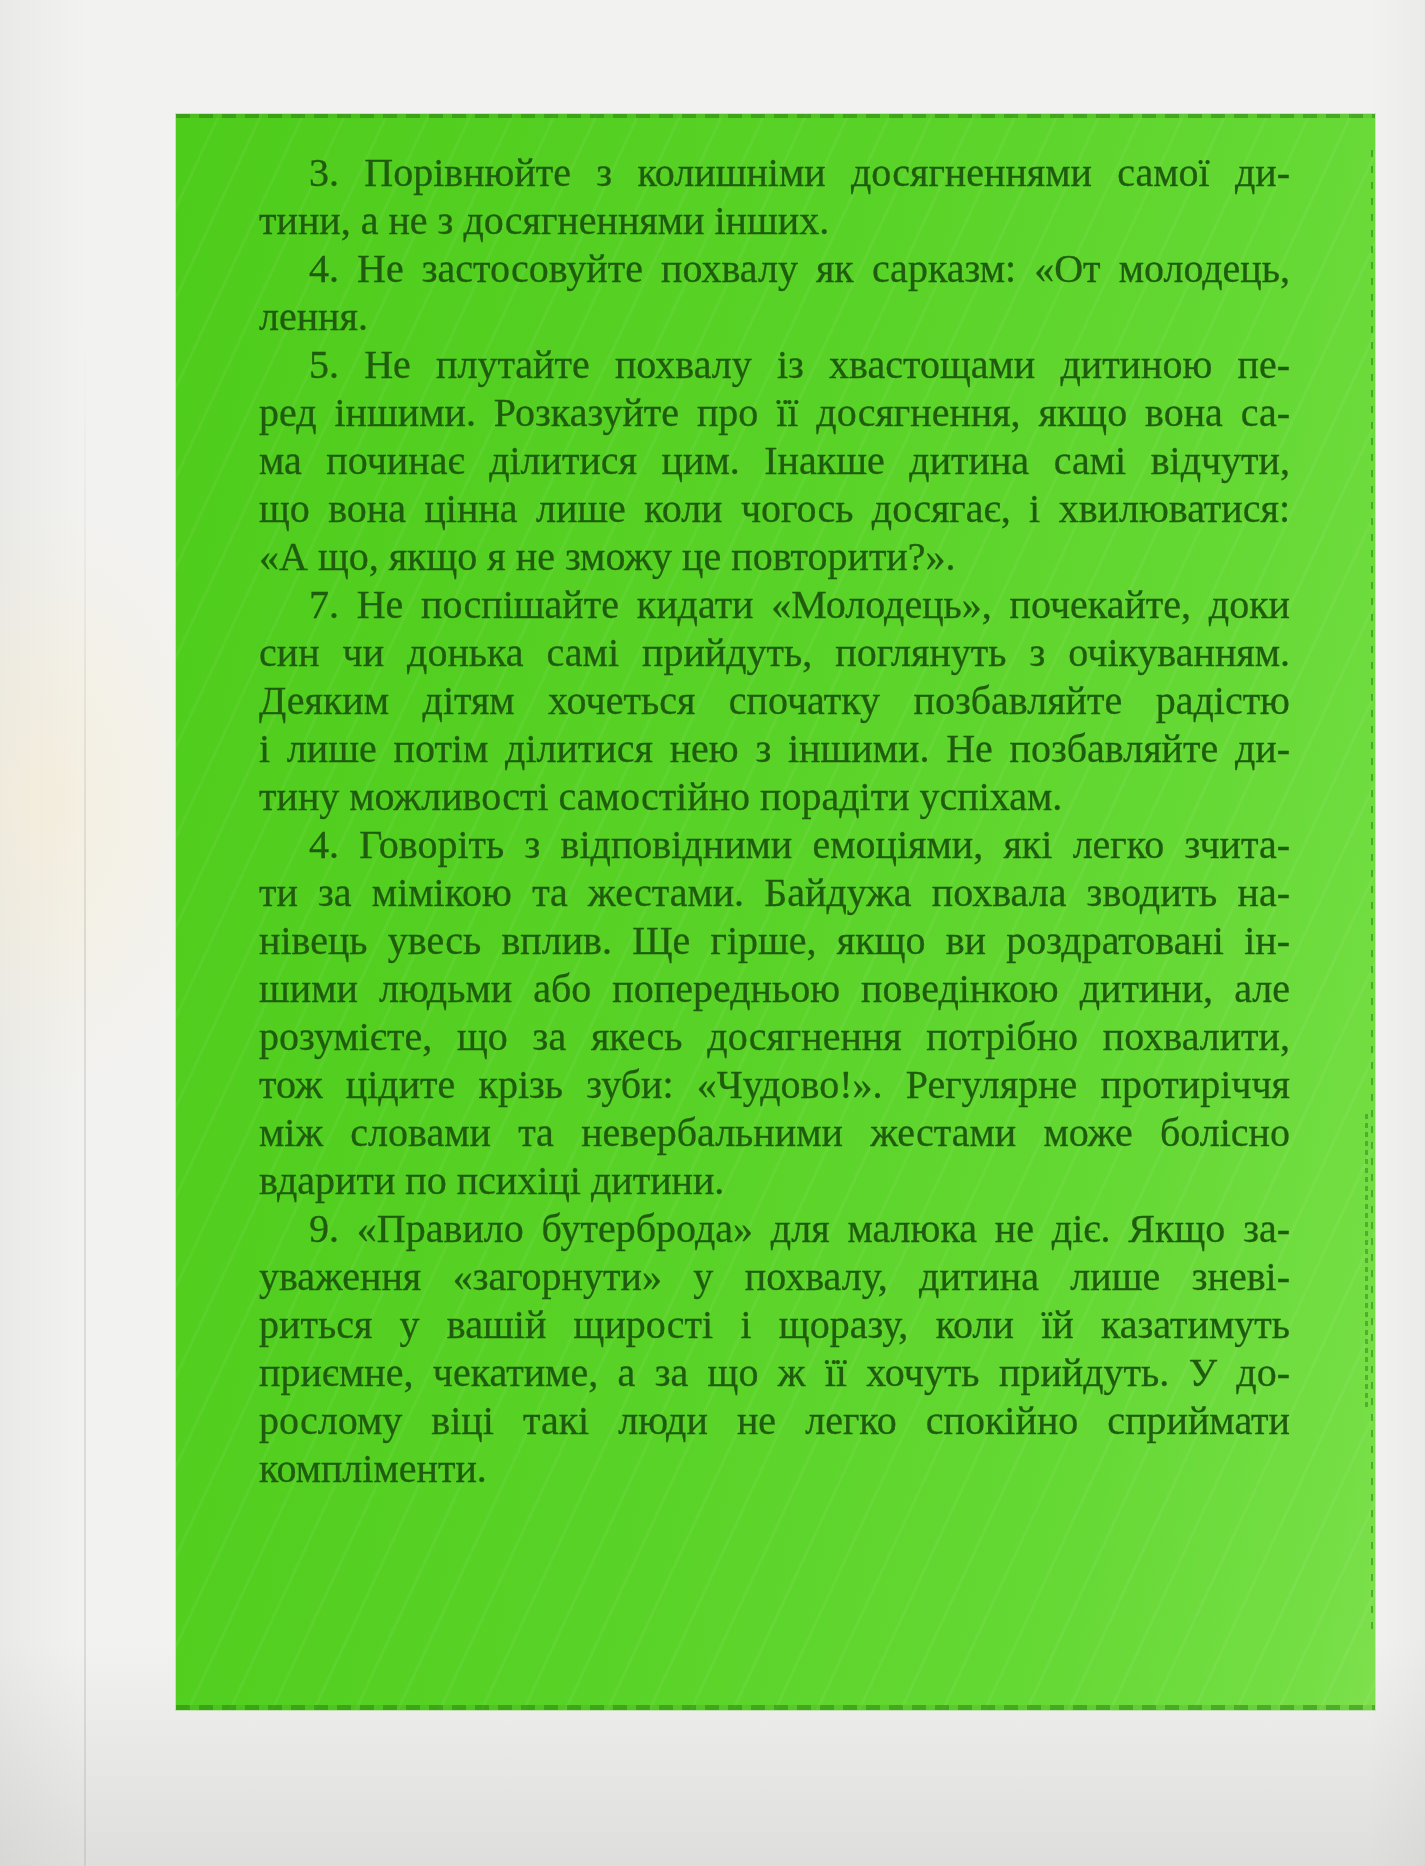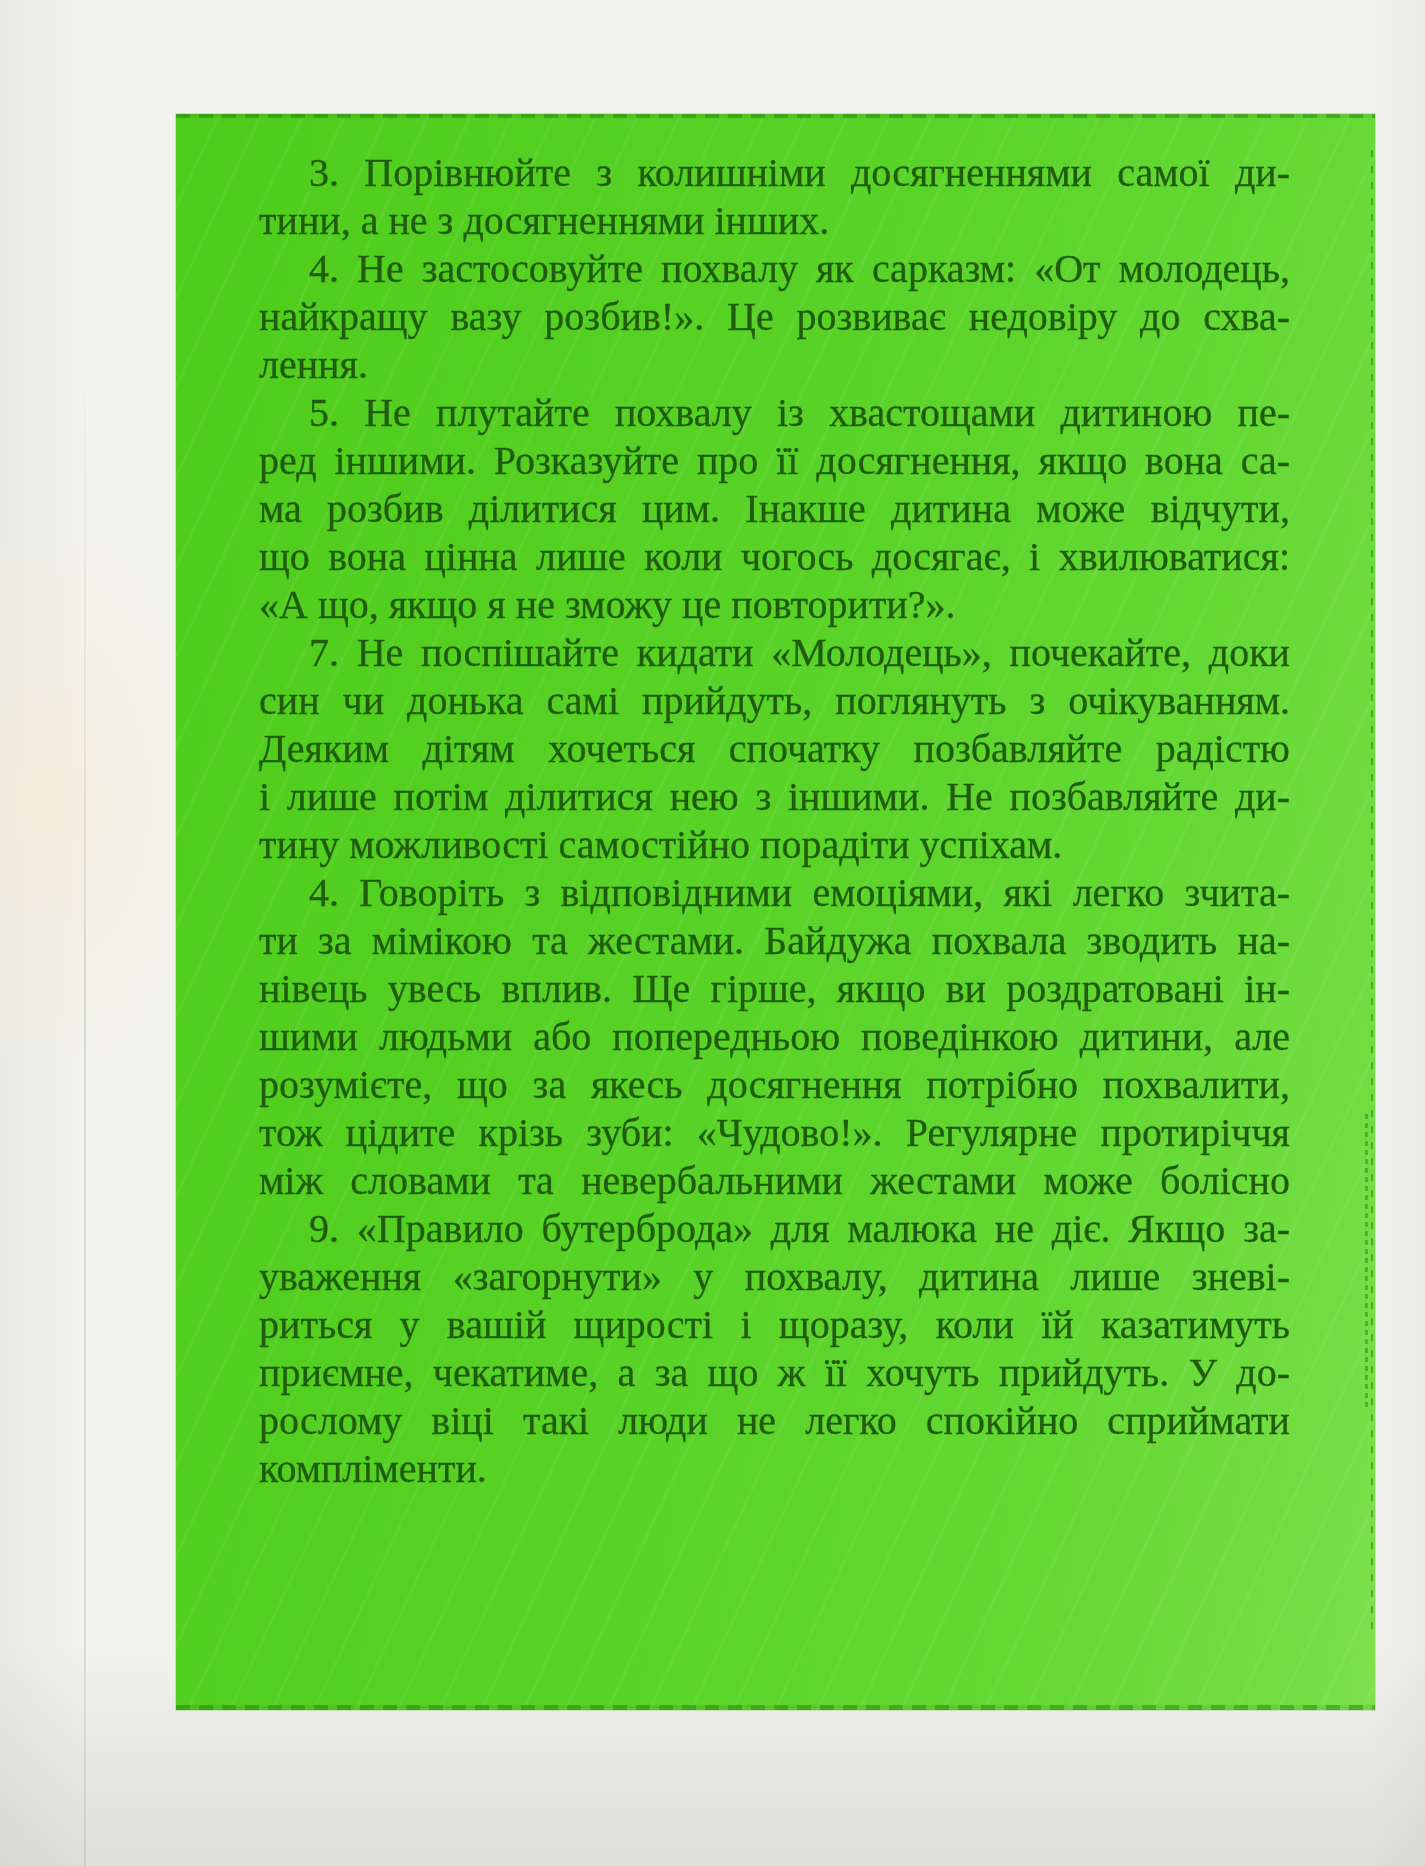--- a/index.html
+++ b/index.html
@@ -90,28 +90,27 @@
 
   <div class="text-col">
 
     <div class="para">
       <p class="line first">3. Порівнюйте з колишніми досягненнями самої ди-</p>
       <p class="line last">тини, а не з досягненнями інших.</p>
     </div>
 
     <div class="para">
       <p class="line first">4. Не застосовуйте похвалу як сарказм: «От молодець,</p>
-      <p class="line">найкращу вазу розбив!». Це розвиває недовіру до схва-</p>
       <p class="line last">лення.</p>
     </div>
 
     <div class="para">
       <p class="line first">5. Не плутайте похвалу із хвастощами дитиною пе-</p>
       <p class="line">ред іншими. Розказуйте про її досягнення, якщо вона са-</p>
-      <p class="line">ма розбив ділитися цим. Інакше дитина може відчути,</p>
+      <p class="line">ма починає ділитися цим. Інакше дитина самі відчути,</p>
       <p class="line">що вона цінна лише коли чогось досягає, і хвилюватися:</p>
       <p class="line last">«А що, якщо я не зможу це повторити?».</p>
     </div>
 
 
     <div class="para">
       <p class="line first">7. Не поспішайте кидати «Молодець», почекайте, доки</p>
       <p class="line">син чи донька самі прийдуть, поглянуть з очікуванням.</p>
       <p class="line">Деяким дітям хочеться спочатку позбавляйте радістю</p>
       <p class="line">і лише потім ділитися нею з іншими. Не позбавляйте ди-</p>
@@ -119,20 +118,21 @@
     </div>
 
     <div class="para">
       <p class="line first">4. Говоріть з відповідними емоціями, які легко зчита-</p>
       <p class="line">ти за мімікою та жестами. Байдужа похвала зводить на-</p>
       <p class="line">нівець увесь вплив. Ще гірше, якщо ви роздратовані ін-</p>
       <p class="line">шими людьми або попередньою поведінкою дитини, але</p>
       <p class="line">розумієте, що за якесь досягнення потрібно похвалити,</p>
       <p class="line">тож цідите крізь зуби: «Чудово!». Регулярне протиріччя</p>
       <p class="line">між словами та невербальними жестами може болісно</p>
+      <p class="line last">вдарити по психіці дитини.</p>
     </div>
 
     <div class="para">
       <p class="line first">9. «Правило бутерброда» для малюка не діє. Якщо за-</p>
       <p class="line">уваження «загорнути» у похвалу, дитина лише зневі-</p>
       <p class="line">риться у вашій щирості і щоразу, коли їй казатимуть</p>
       <p class="line">приємне, чекатиме, а за що ж її хочуть прийдуть. У до-</p>
       <p class="line">рослому віці такі люди не легко спокійно сприймати</p>
       <p class="line last">компліменти.</p>
     </div>

